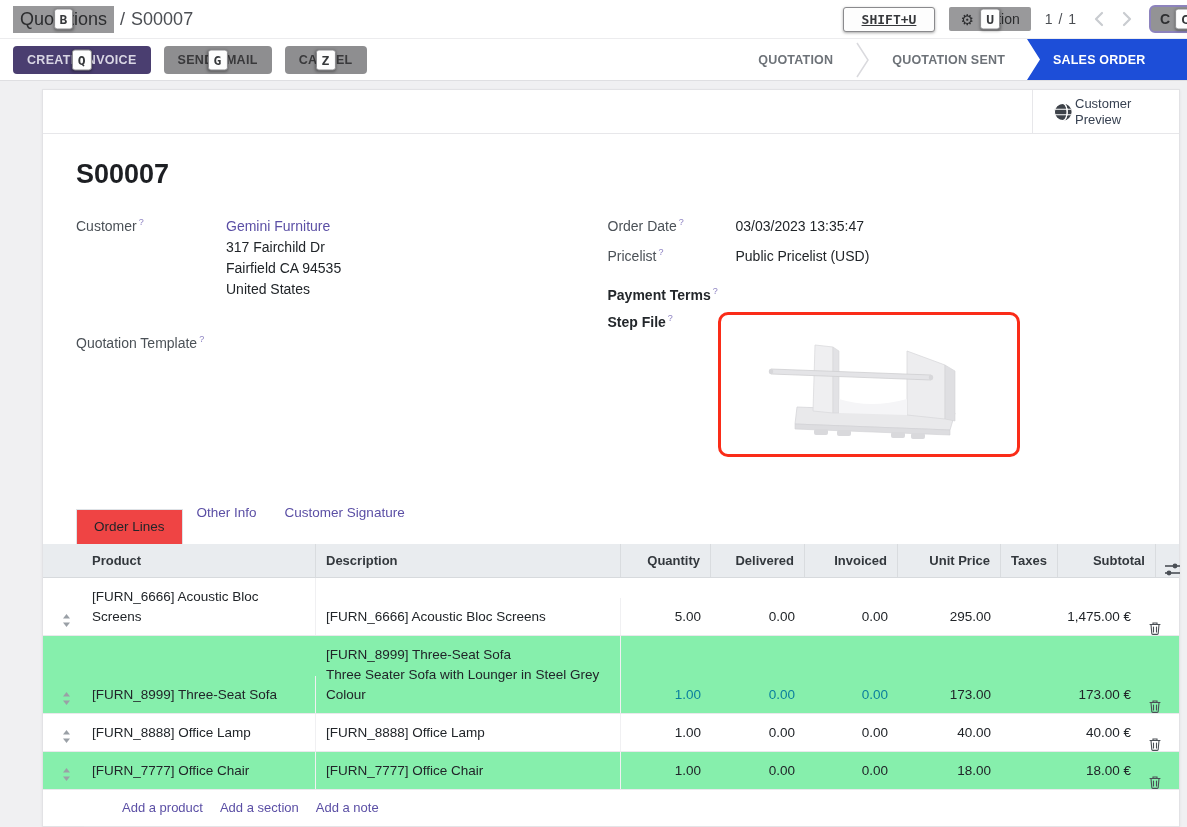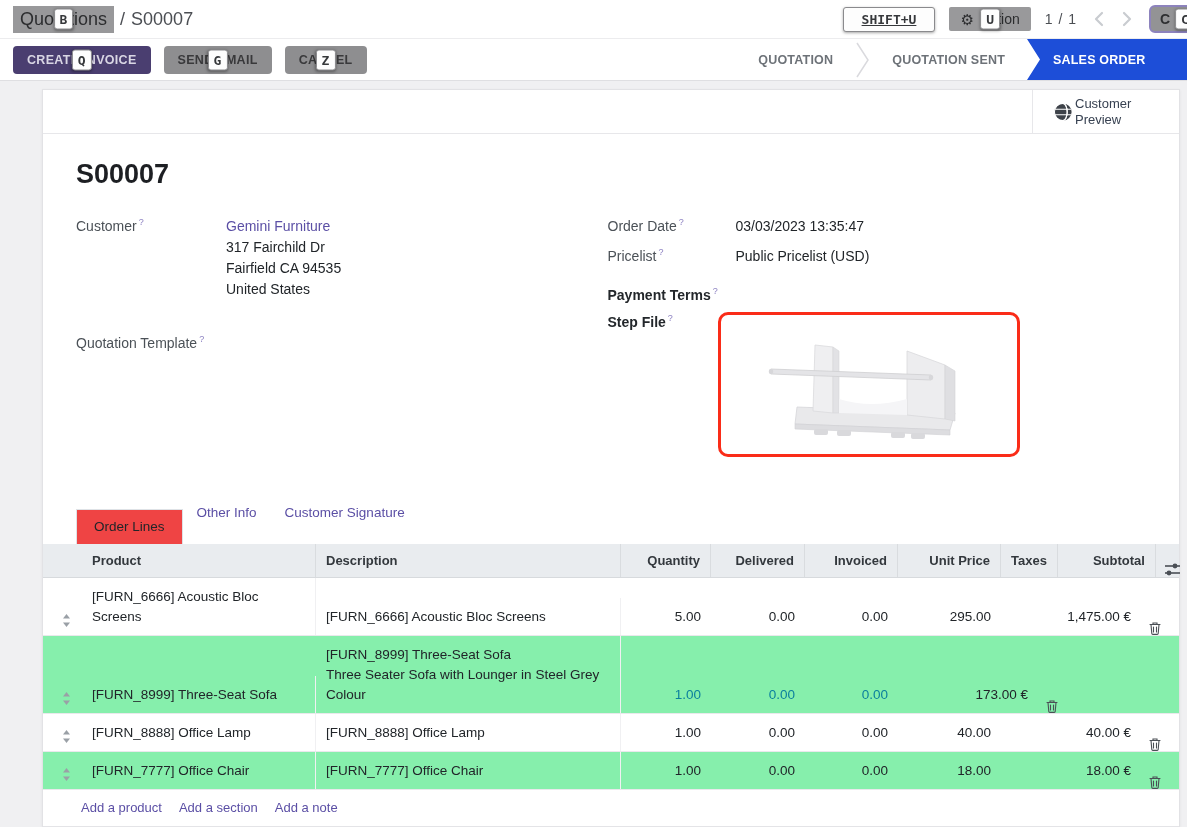--- a/index.html
+++ b/index.html
@@ -78,21 +78,21 @@
   .c-price { flex:0 0 103px; text-align:right; }
   .c-tax { flex:0 0 42px; }
   .c-sub { flex:0 0 98px; text-align:right; }
   .c-icon { flex:1 1 auto; display:flex; align-items:flex-start; justify-content:flex-start; padding:12px 0 0 8px; }
   .thead .cell { border-right:1px solid #d9dcdf; padding-top:7px; padding-bottom:6px; }
   .thead .c-icon, .thead .c-handle { border-right:none; }
   .trow:not(.thead) .c-product, .trow:not(.thead) .c-desc { border-right:1px solid #f0f0f2; }
   .trow.alt { background:#86efac; }
   .teal { color:#0b7f9d; }
   .desc2 { display:block; }
-  .addrow { display:flex; gap:17px; padding:10px 0 11px 38px; border-bottom:1px solid #e4e4e7; }
+  .addrow { display:flex; gap:17px; padding:10px 0 11px 38px; border-bottom:1px solid #e4e4e7;margin-left:41px; }
   .addrow a { font-size:13px; }
 
   
   .sheet-footer { display:flex; justify-content:space-between; padding:22px 8px 0 38px; }
   .terms { font-size:13.5px; color:#9ca3af; padding-top:12px; }
   .total-box { width:265px; border-top:1px solid #d2d6da; padding:12px 10px 0 0; display:flex; justify-content:flex-end; align-items:baseline; gap:18px; }
 
   svg { display:block; }
 </style>
 </head>
@@ -297,20 +297,21 @@
             <svg width="9" height="13" viewBox="0 0 9 13">
                 <path d="M4.5 0 L8 4.5 L1 4.5 Z" fill="#9aa0a6"></path>
                 <path d="M4.5 13 L1 8.5 L8 8.5 Z" fill="#9aa0a6"></path>
               </svg>
           </div>
           <div class="cell c-product">[FURN_8999] Three-Seat Sofa</div>
           <div class="cell c-desc"><span>[FURN_8999] Three-Seat Sofa</span><span class="desc2">Three Seater Sofa with Lounger in Steel Grey Colour</span></div>
           <div class="cell c-qty teal">1.00</div>
           <div class="cell c-del teal">0.00</div>
           <div class="cell c-inv teal">0.00</div>
+          <div class="cell c-price">173.00</div>
           <div class="cell c-tax"></div>
           <div class="cell c-sub">173.00 €</div>
           <div class="c-icon">
             <svg width="12" height="14" viewBox="0 0 12 14">
                 <path d="M1 3.5 h10 M4 3.5 V2 h4 v1.5 M2 3.5 l.8 9 a1 1 0 0 0 1 .9 h4.4 a1 1 0 0 0 1 -.9 l.8 -9 M4.5 6 v5 M7.5 6 v5" stroke="#4a4f55" stroke-width="1.1" fill="none" stroke-linecap="round"></path>
               </svg>
           </div>
         </div>
 
         <div class="trow">

